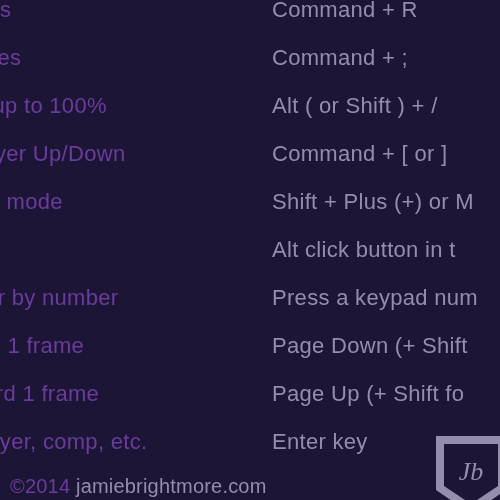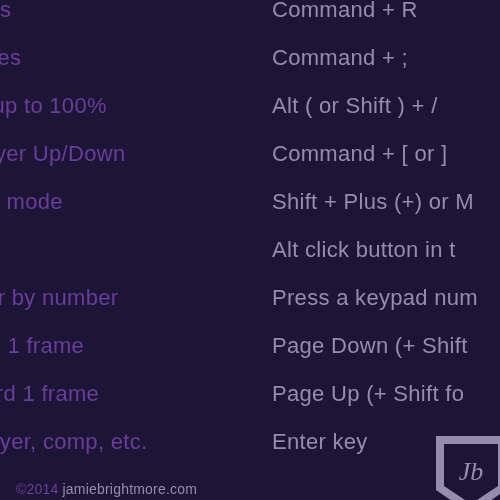--- a/index.html
+++ b/index.html
@@ -29,24 +29,24 @@
   .row {
     height: 48px;
     display: flex;
     align-items: center;
     font-size: 22px;
     letter-spacing: 0.3px;
     white-space: nowrap;
   }
   .footer {
     position: absolute;
-    left: 16px;
+    left: 10px;
     bottom: 4px;
     color: #968dac;
-    font-size: 14px;
+    font-size: 20px;
     letter-spacing: 0.2px;
     line-height: 1;
   }
   .footer .copy {
     color: #6a3c9c;
   }
   .logo {
     position: absolute;
     right: -10px;
     bottom: -18px;

